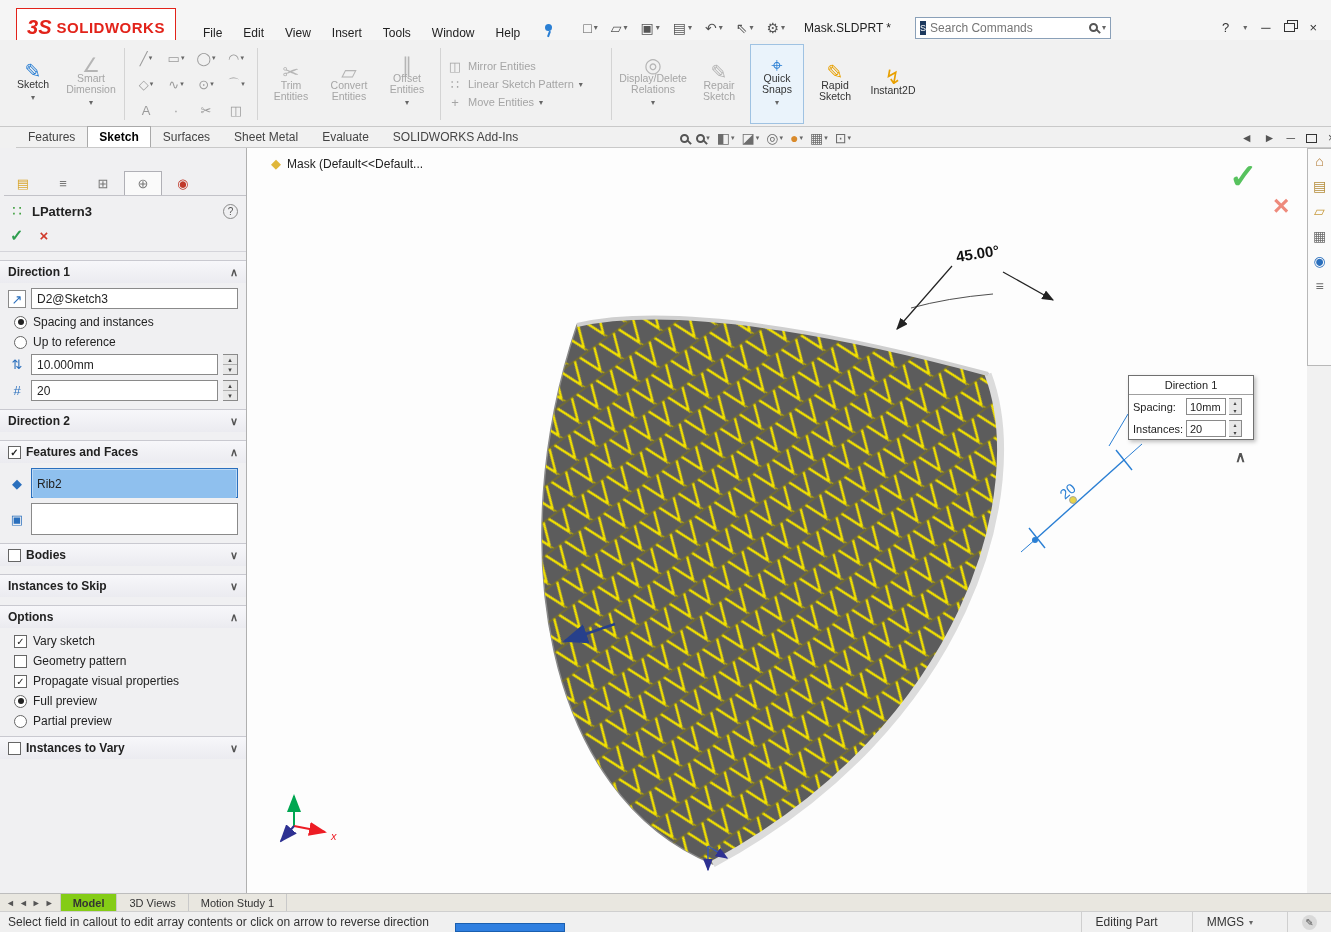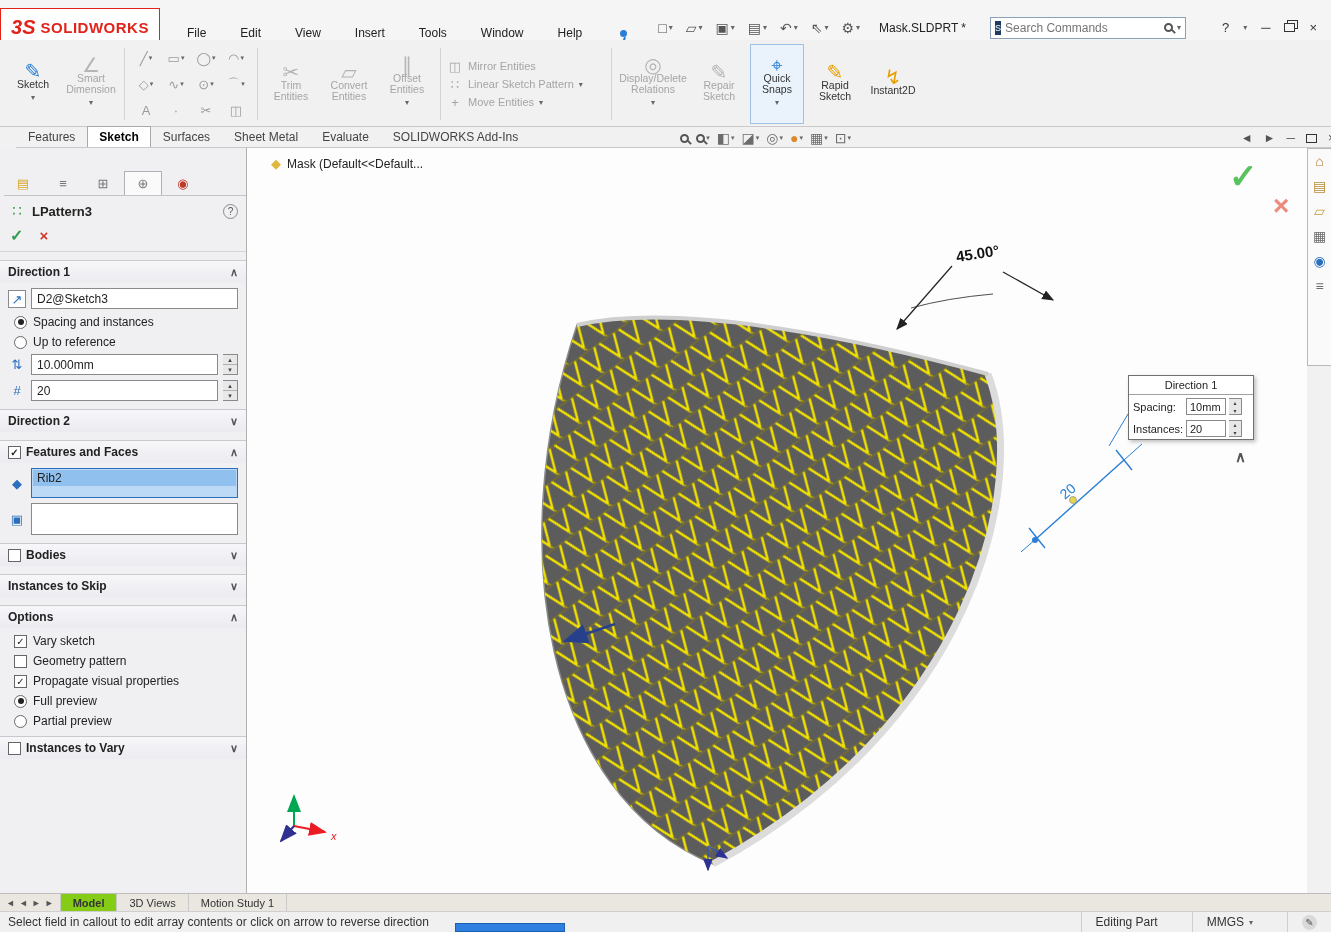--- a/index.html
+++ b/index.html
@@ -1,25 +1,25 @@
 <!DOCTYPE html>
 <html><head>
 <meta charset="utf-8">
 <style>
   * { box-sizing: border-box; margin: 0; padding: 0; }
   html,body { width:1331px; height:932px; overflow:hidden; }
   body { font-family:"Liberation Sans", sans-serif; font-size:12px; color:#222; background:#e8e8e8; }
   #app { position:relative; width:1331px; height:932px; background:#f1f1f1; }
 
   
-  .titlebar { position:absolute; left:0; top:0; width:1331px; height:56px; background:#f5f5f5; border-bottom:1px solid #d7d7d7; display:flex; align-items:center; }
+  .titlebar { position:absolute; left:0; top:0; width:1331px; height:56px; background:#f5f5f5; border-bottom:1px solid #d7d7d7; display:flex; align-items:center;padding-left:16px; }
   .logo { width:160px; height:40px; display:flex; align-items:center; justify-content:center; gap:5px; border:1px solid #e2231a; background:#fff; }
   .logo-mark { color:#e2231a; font-weight:bold; font-style:italic; font-size:20px; }
   .logo-text { color:#e2231a; font-weight:bold; font-size:15px; letter-spacing:0.5px; }
-  .menus { display:flex; align-items:flex-end; margin-left:18px; gap:16px;margin-top:11px; }
+  .menus { display:flex; align-items:flex-start; margin-left:18px; gap:3px;margin-top:11px; }
   .menu { padding:4px 9px; cursor:default; }
   .pin { position:relative; width:16px; height:16px; margin-left:8px; }
   .pin::before { content:""; position:absolute; left:5px; top:2px; width:7px; height:7px; background:#2a7fd4; border-radius:50%; }
   .pin::after { content:""; position:absolute; left:8px; top:9px; width:2px; height:6px; background:#2a7fd4; transform:rotate(20deg); }
   .qat { display:flex; align-items:center; margin-left:22px; gap:3px; }
   .qat-btn { display:flex; align-items:center; gap:2px; padding:3px 4px; border:1px solid transparent; color:#555; }
   .qat-btn .g { font-size:14px; }
   .dd { font-size:8px; color:#666; }
   .doc-title { margin-left:14px; font-size:12px; color:#222; white-space:nowrap; }
   .search-box { display:flex; align-items:center; margin-left:24px; width:196px; height:22px; border:1px solid #8aa0b8; background:#fff; padding:0 4px; gap:4px; }
@@ -78,21 +78,21 @@
   .pm-icon { width:18px; text-align:center; color:#2a6fbd; font-size:13px; flex:none; }
   .field { flex:1; height:21px; border:1px solid #8a8a8a; background:#fff; font-size:12px; padding:0 5px; display:flex; align-items:center; overflow:hidden; }
   .spinner { width:15px; height:21px; border:1px solid #8a8a8a; border-left:none; display:flex; flex-direction:column; }
   .spin-btn { flex:1; display:flex; align-items:center; justify-content:center; font-size:7px; color:#444; background:#e8e8e8; }
   .spin-btn + .spin-btn { border-top:1px solid #b0b0b0; }
   .opt-row { display:flex; align-items:center; gap:6px; margin:6px 14px 0 14px; }
   .cb { width:13px; height:13px; border:1px solid #666; background:#fff; display:inline-flex; align-items:center; justify-content:center; font-size:10px; color:#222; flex:none; }
   .radio { width:13px; height:13px; border:1px solid #666; border-radius:50%; background:#fff; display:inline-flex; align-items:center; justify-content:center; flex:none; }
   .radio.sel::after { content:""; width:6px; height:6px; background:#222; border-radius:50%; }
   .sel-box { flex:1; height:30px; border:1px solid #2a6fbd; background:#bcd9f5; font-size:12px; padding:1px; }
-  .sel-box .sel-item { background:#8fc0ee; padding:1px 4px; width:100%; }
+  .sel-box .sel-item { background:#8fc0ee; padding:7px 4px; width:100%; }
   .empty-box { flex:1; height:32px; border:1px solid #8a8a8a; background:#fff; }
   .splitter { position:absolute; left:247px; top:347px; width:5px; height:28px; background:#d8d8d8; border:1px solid #a8a8a8; }
 
   
   .viewport { position:absolute; left:247px; top:0; width:1060px; height:745px; background:#fdfdfd; overflow:hidden; }
   .viewport svg { position:absolute; left:0; top:0; }
   .breadcrumb { position:absolute; left:24px; top:8px; display:flex; align-items:center; gap:6px; font-size:12px; color:#222; }
   .part-ic { color:#e0b73a; font-size:13px; }
   .confirm-ok { position:absolute; left:982px; top:8px; color:#57c25e; font-size:34px; font-weight:bold; }
   .confirm-cancel { position:absolute; left:1026px; top:42px; color:#ee8a7c; font-size:28px; font-weight:bold; }

